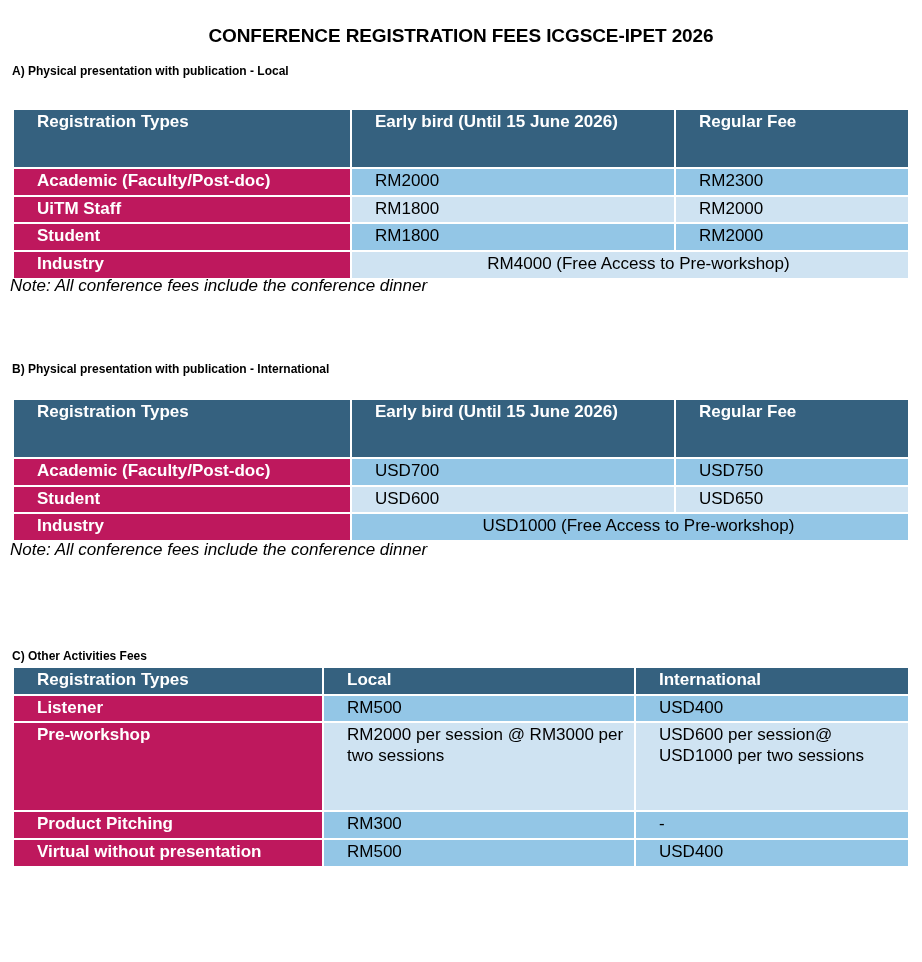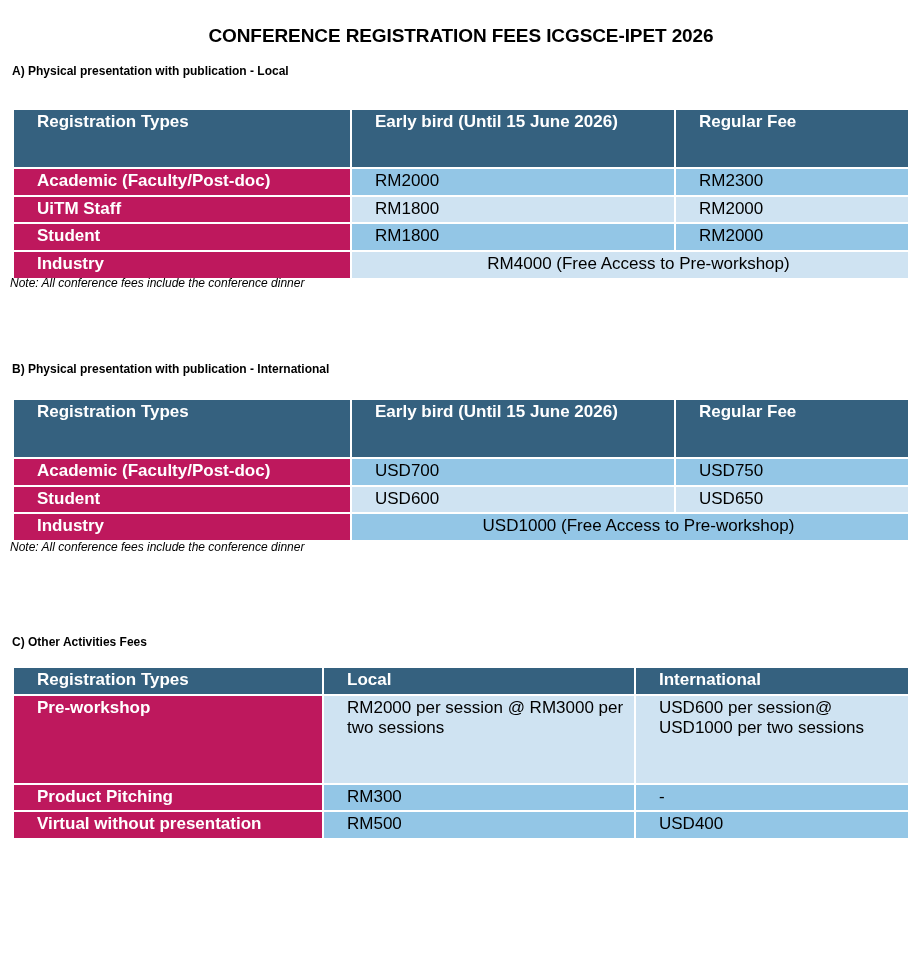--- a/index.html
+++ b/index.html
@@ -42,21 +42,21 @@
     font-size: 12px;
     font-weight: bold;
     color: #000;
     white-space: nowrap;
   }
 
   
   .note-line {
     position: absolute;
     left: 10px;
-    font-size: 12px;
+    font-size: 17px;
     font-style: italic;
     color: #000;
     white-space: nowrap;
   }
 
   
   .tbl {
     position: absolute;
     left: 12px;
     width: 898px;
@@ -184,37 +184,42 @@
       </tr>
       <tr>
         <td class="rowhead">Industry</td>
         <td class="cell-med cell-center" colspan="2">USD1000 (Free Access to Pre-workshop)</td>
       </tr>
     </tbody>
   </table>
 
   <div class="note-line" style="top:540px;">Note: All conference fees include the conference dinner</div>
 
-  <div class="section-heading" style="top:635px;text-align:center;">C) Other Activities Fees</div>
+  <div class="section-heading" style="top:649px;text-align:center;">C) Other Activities Fees</div>
 
   <table class="tbl" style="top:666px;">
     <colgroup>
       <col class="colC1">
         <col class="colC2">
         <col class="colC3">
     </colgroup>
     <thead>
       <tr>
         <th class="hcell">Registration Types</th>
         <th class="hcell">Local</th>
         <th class="hcell">International</th>
       </tr>
     </thead>
     <tbody>
       <tr>
+        <td class="rowhead">Listener</td>
+        <td class="cell-med">RM500</td>
+        <td class="cell-med">USD400</td>
+      </tr>
+      <tr>
         <td class="rowhead" style="height:82px;">Pre-workshop</td>
         <td class="cell-lite">RM2000 per session @ RM3000 per two sessions</td>
         <td class="cell-lite">USD600 per session@ USD1000 per two sessions</td>
       </tr>
       <tr>
         <td class="rowhead">Product Pitching</td>
         <td class="cell-med">RM300</td>
         <td class="cell-med">-</td>
       </tr>
       <tr>

